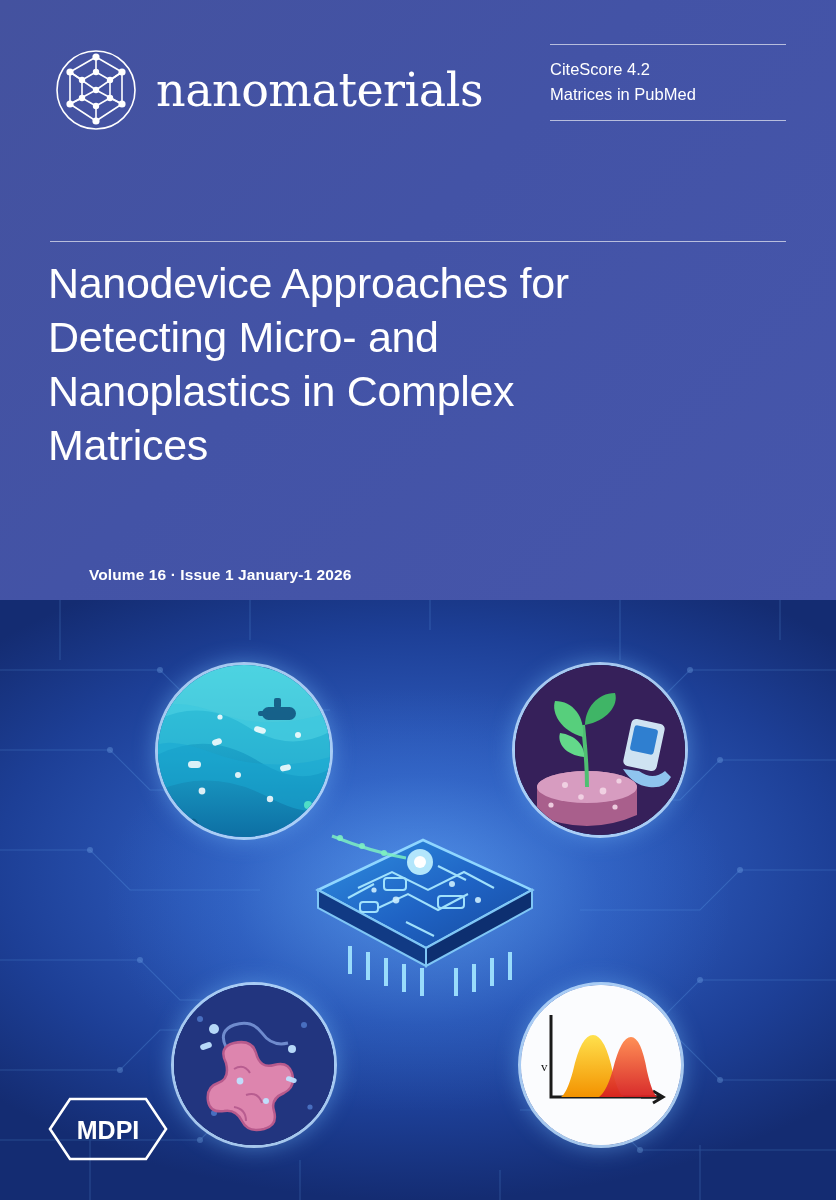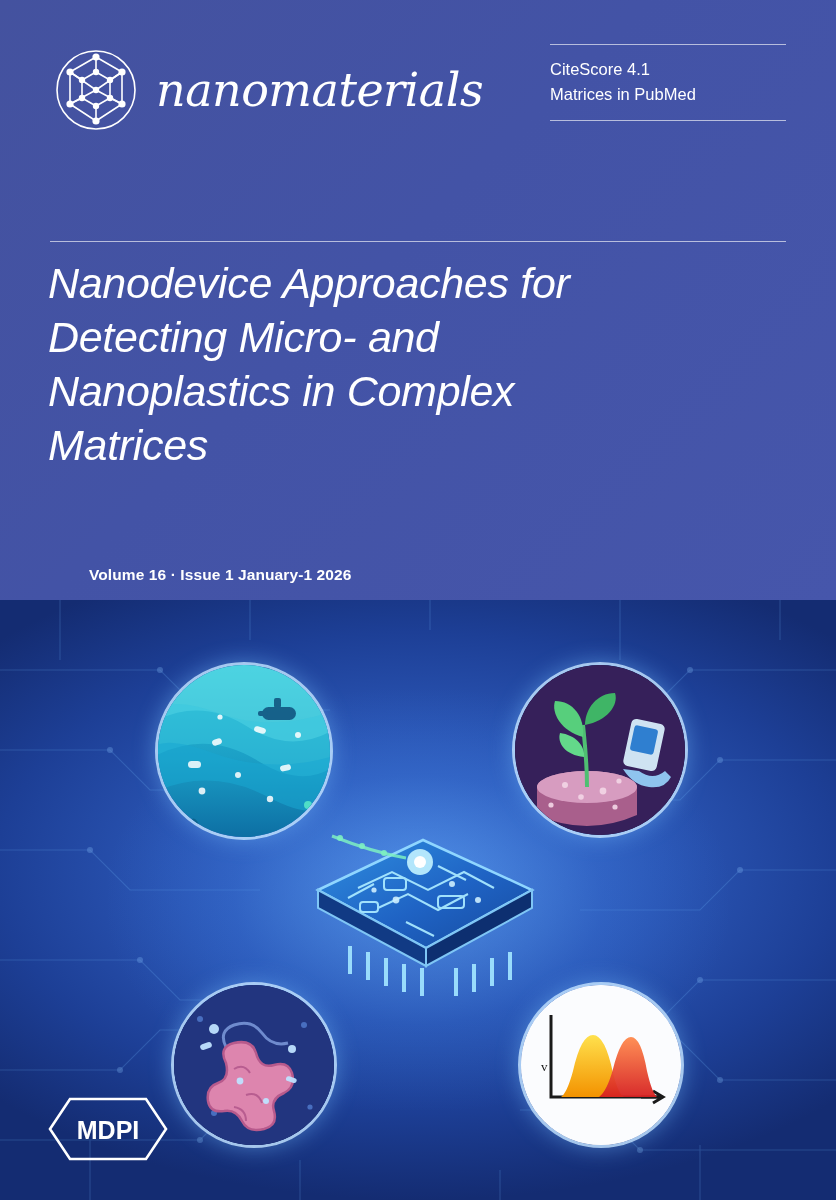--- a/index.html
+++ b/index.html
@@ -36,21 +36,20 @@
     align-items: center;
   }
   .logo-mark {
     width: 92px;
     height: 92px;
     flex: 0 0 92px;
   }
   .journal-name {
     margin-left: 14px;
     font-family: "DejaVu Serif", serif;
-    font-style: italic;
     font-size: 46px;
     color: #ffffff;
     letter-spacing: -0.5px;
     white-space: nowrap;
   }
 
   
   .metrics {
     position: absolute;
     right: 50px;
@@ -89,21 +88,20 @@
   .cover-title {
     position: absolute;
     left: 48px;
     top: 256px;
     width: 620px;
     color: #ffffff;
     font-size: 43px;
     line-height: 54px;
     font-weight: 400;
     letter-spacing: -0.3px;
-    font-style: italic;
   }
   .issue-line {
     position: absolute;
     left: 50px;
     top: 566px;
     color: #ffffff;
     font-size: 15.5px;
     font-weight: 700;
     letter-spacing: 0.1px;
     margin-left: 39px;
@@ -198,21 +196,21 @@
           <circle cx="46" cy="46" r="3.2"></circle>
         </g>
       </svg>
     </span>
     <span class="journal-name">nanomaterials</span>
   </div>
 
   <div class="metrics">
     <div class="rule"></div>
     <div class="lines">
-      <div>CiteScore 4.1</div>
+      <div>CiteScore 4.2</div>
       <div>Matrices in PubMed</div>
     </div>
     <div class="rule"></div>
   </div>
 
   <div class="title-rule"></div>
   <div class="cover-title">Nanodevice Approaches for Detecting Micro- and Nanoplastics in Complex Matrices</div>
   <div class="issue-line">Volume 16 · Issue 1 January-1 2026</div>
 
   <div class="artwork">

